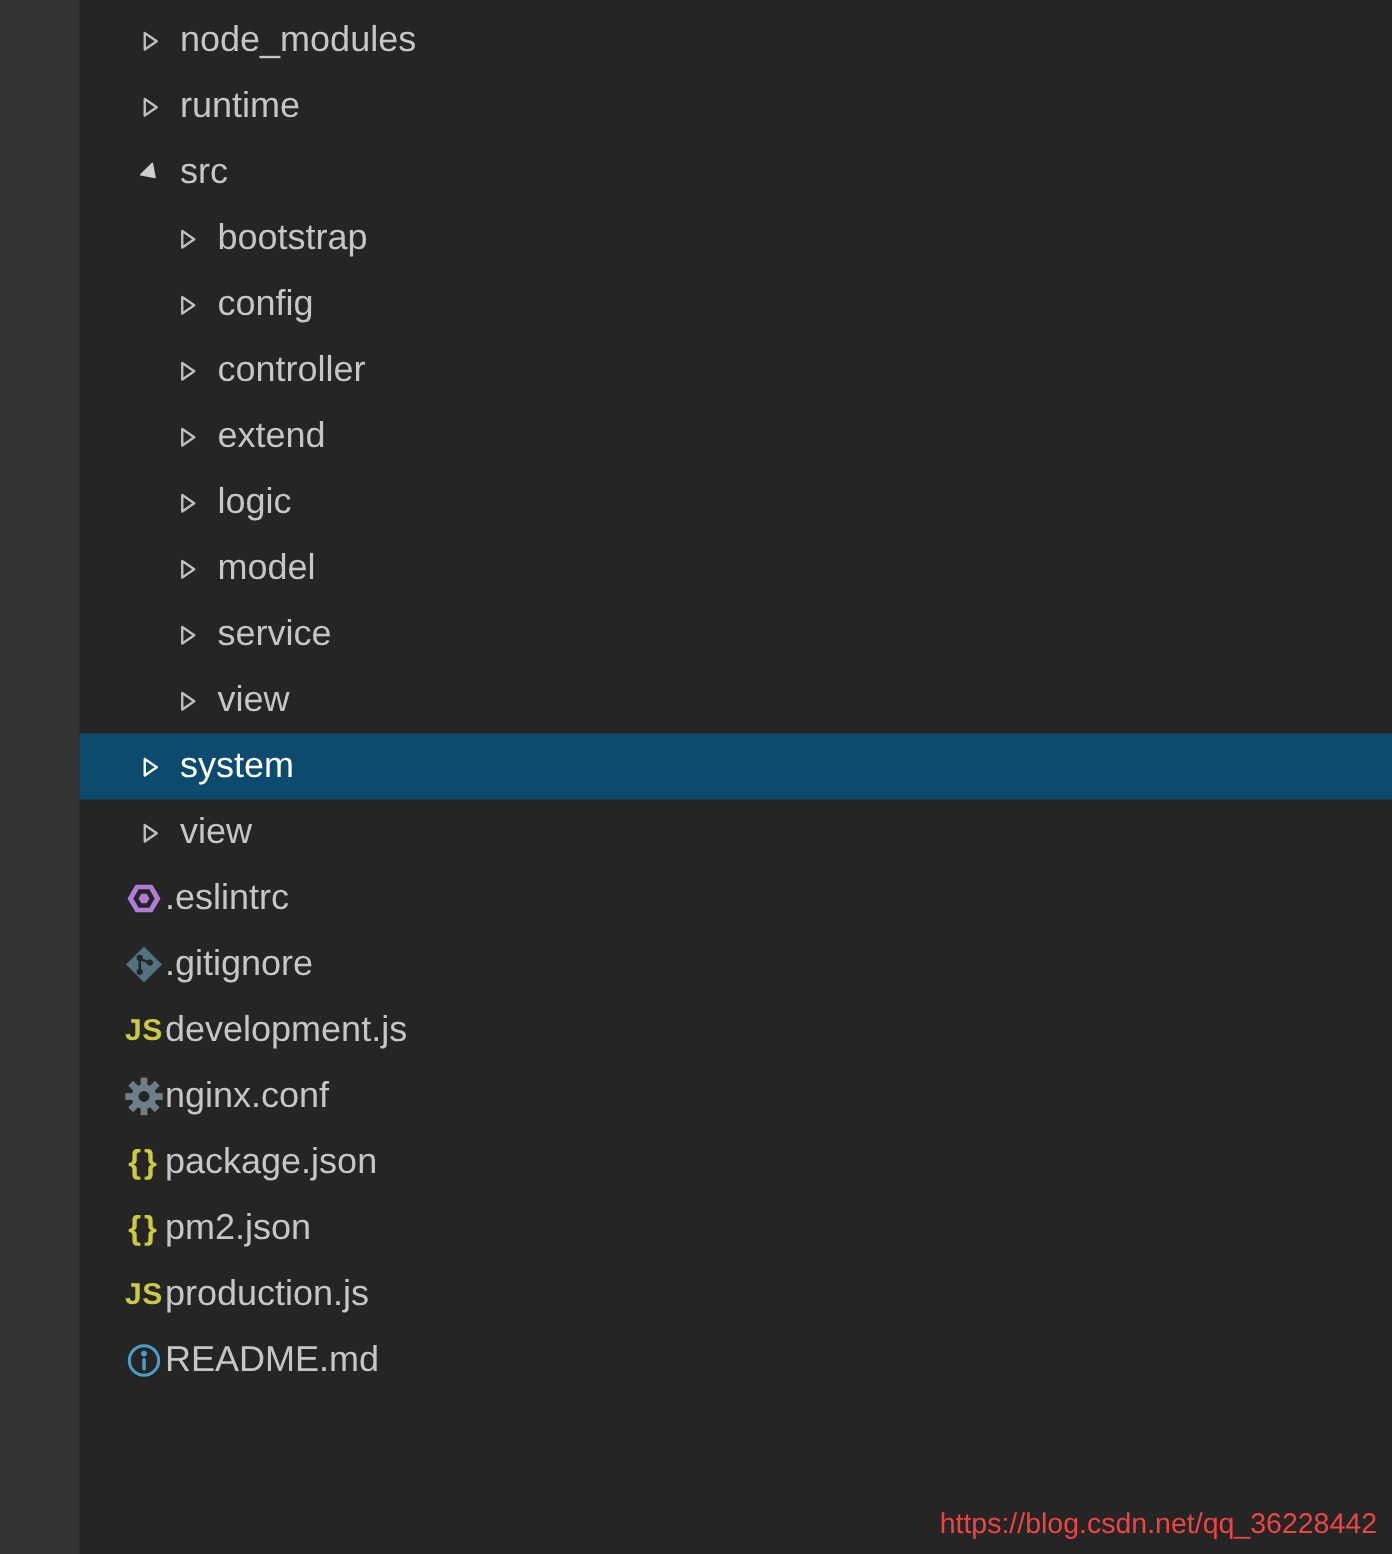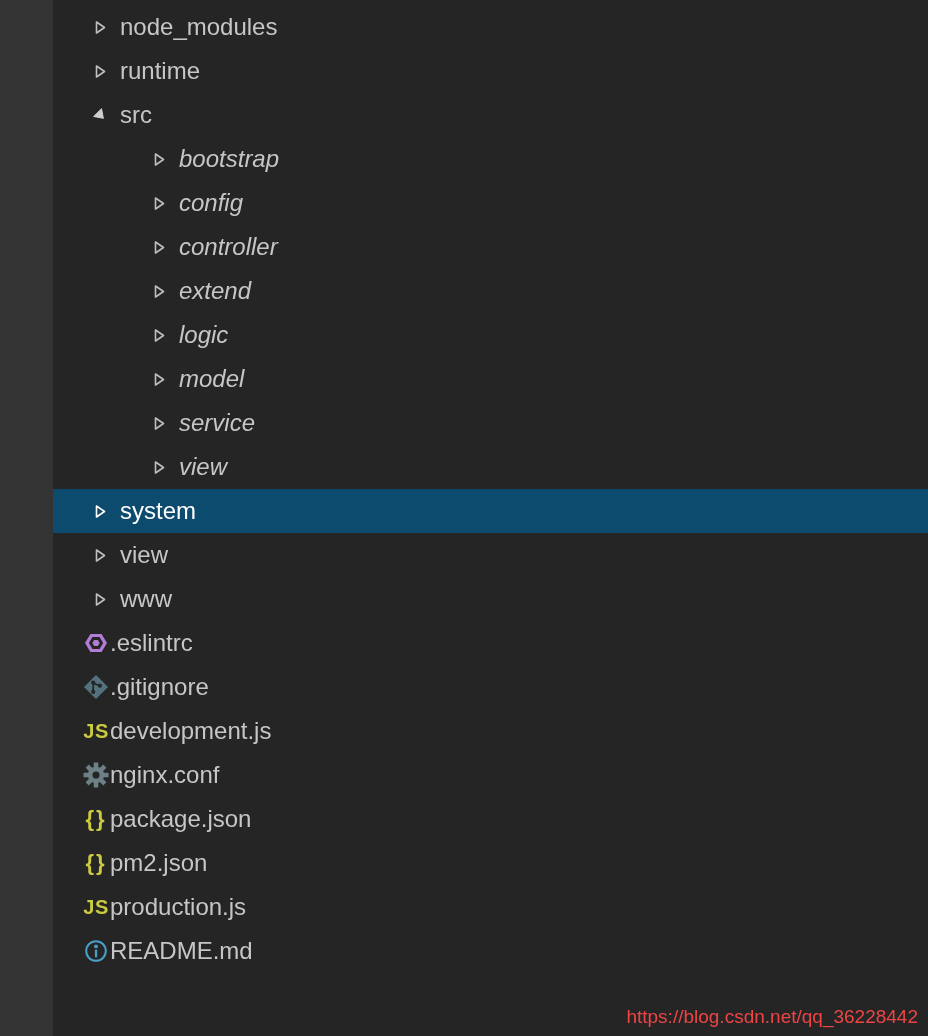--- a/index.html
+++ b/index.html
@@ -21,21 +21,21 @@
   .row{
     height:44px;display:flex;align-items:center;
     color:#c6c6c6;font-size:24px;cursor:pointer;
     white-space:nowrap;
   }
   .row.selected{
     background:#0c4a6e;color:#ffffff;font-weight:500;
   }
   .row.selected .twistie path{stroke:#ffffff;}
   .l0{padding-left:40px;}
-  .l1{padding-left:99px;font-style:italic;}
+  .l1{padding-left:65px;}
   .file{padding-left:29px;}
   .twistie{
     width:14px;height:15px;margin-right:13px;
     display:flex;align-items:center;justify-content:center;flex:none;
   }
   .twistie svg{display:block;}
   .twistie.expanded svg{transform:rotate(45deg);}
   .fileicon{
     width:28px;height:28px;margin-right:0;flex:none;
     display:flex;align-items:center;justify-content:center;
@@ -165,28 +165,20 @@
 
   <div class="row l0">
     <span class="twistie">
       <svg width="13" height="15" viewBox="0 0 13 15">
           <path d="M2.5 2 L10.5 7.5 L2.5 13 Z" fill="none" stroke="#bfbfbf" stroke-width="1.6" stroke-linejoin="round"></path>
         </svg>
     </span>
     <span class="label">view</span>
   </div>
 
-  <div class="row l0">
-    <span class="twistie">
-      <svg width="13" height="15" viewBox="0 0 13 15">
-          <path d="M2.5 2 L10.5 7.5 L2.5 13 Z" fill="none" stroke="#bfbfbf" stroke-width="1.6" stroke-linejoin="round"></path>
-        </svg>
-    </span>
-    <span class="label">www</span>
-  </div>
 
   <div class="row file">
     <span class="fileicon">
       <svg width="26" height="26" viewBox="0 0 26 26">
         <polygon points="2,13 7.4,3.9 18.6,3.9 24,13 18.6,22.1 7.4,22.1" fill="#b07cd6"></polygon>
         <polygon points="7.6,13 10.3,8.4 15.7,8.4 18.4,13 15.7,17.6 10.3,17.6" fill="none" stroke="#252526" stroke-width="3"></polygon>
       </svg>
     </span>
     <span class="label">.eslintrc</span>
   </div>

